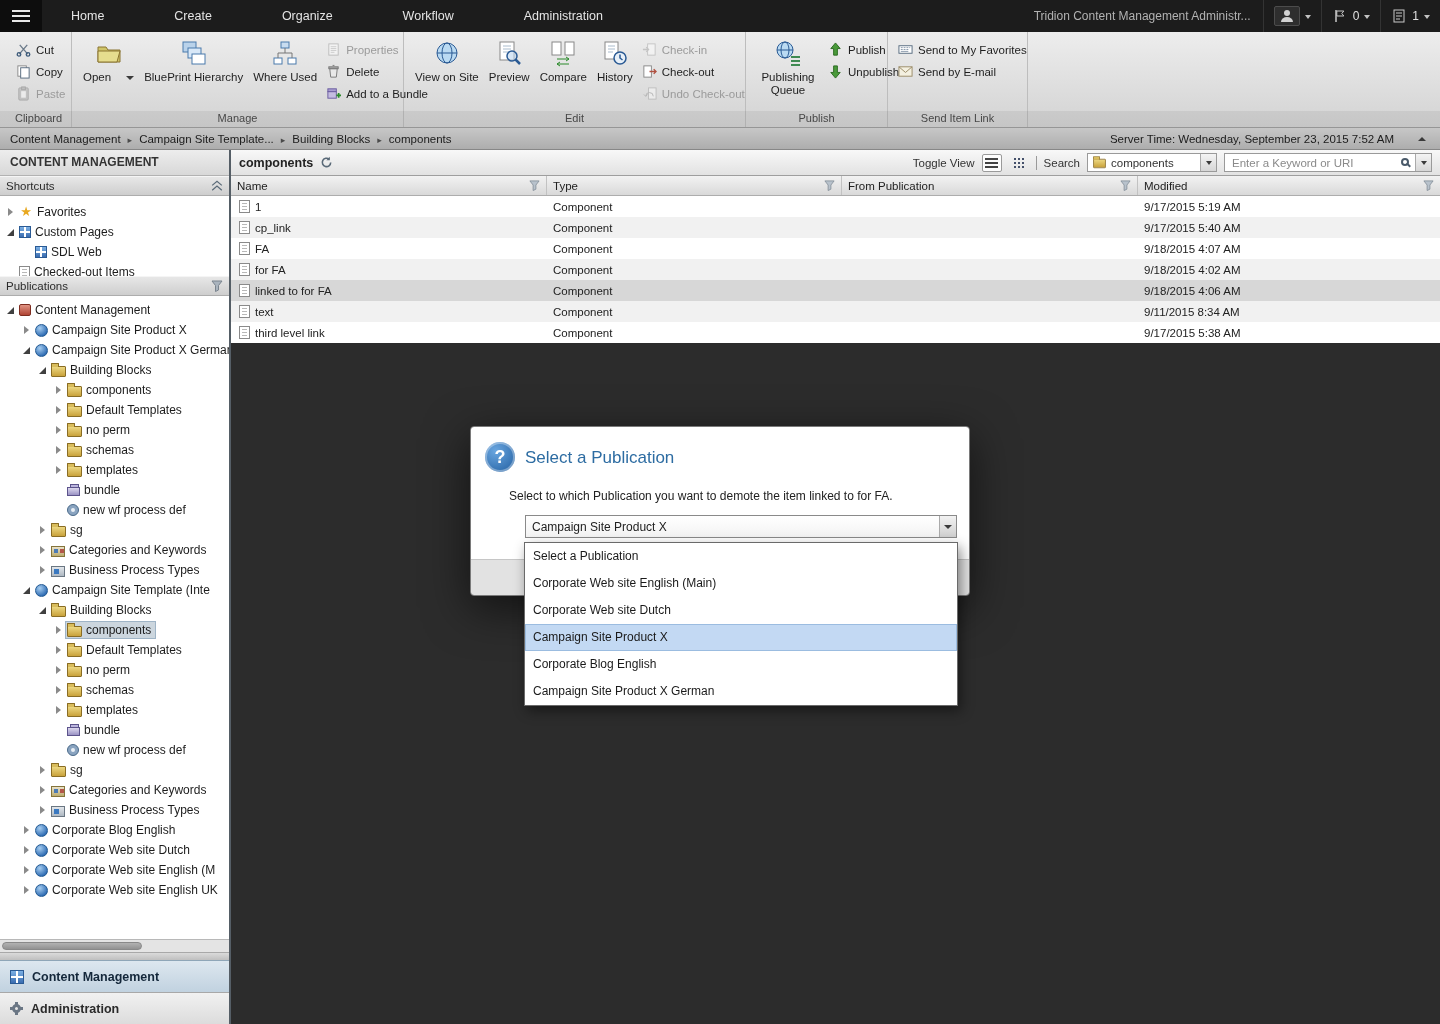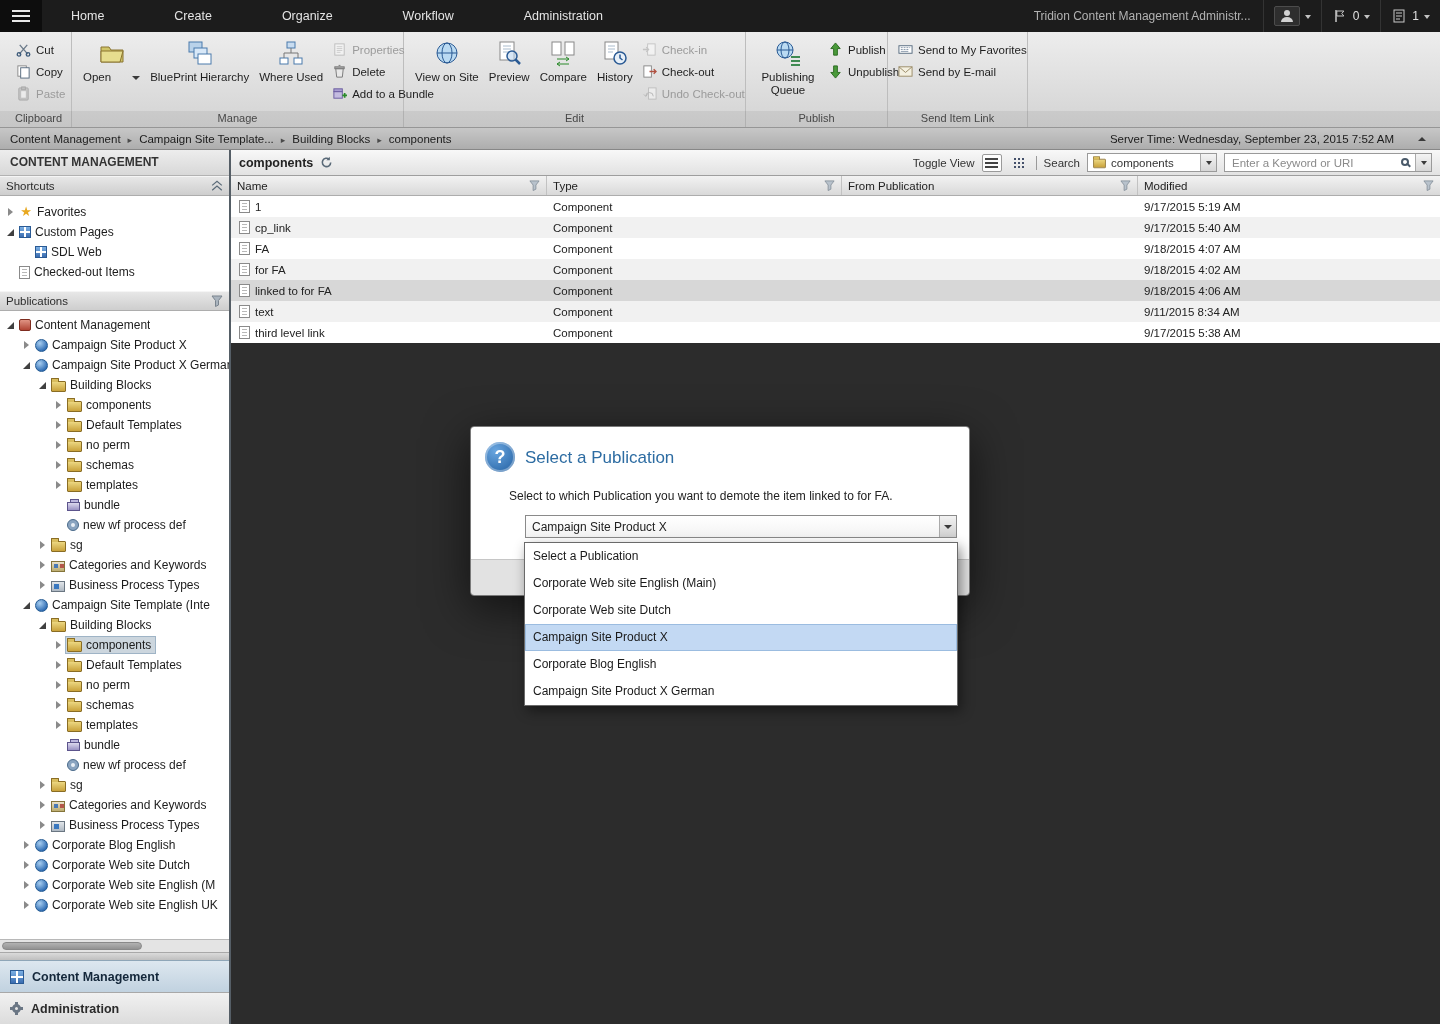--- a/index.html
+++ b/index.html
@@ -24,21 +24,21 @@
   .tb-ic svg{width:16px;height:16px;}
 
   
   .ribbon{position:relative;height:96px;background:linear-gradient(#ededed,#d3d3d3);border-bottom:1px solid #969696;display:flex;align-items:stretch;padding-left:6px;}
   .ribbon::after{content:'';position:absolute;left:0;right:0;bottom:0;height:16px;background:rgba(0,0,0,0.06);pointer-events:none;}
   .rgroup{position:relative;border-right:1px solid #bdbdbd;padding:3px 6px 18px;display:flex;align-items:flex-start;}
   .rgroup-label{position:absolute;left:0;right:0;bottom:1px;height:15px;line-height:15px;text-align:center;font-size:11px;color:#474747;z-index:1;}
   .rbig{display:flex;flex-direction:column;align-items:center;padding:4px 5px 0;border-radius:2px;cursor:pointer;}
   .rbig .ri-big{width:28px;height:28px;display:inline-flex;}
   .ri-big svg{width:28px;height:28px;}
-  .rbig-label{margin-top:4px;font-size:11.5px;color:#1e1e1e;text-align:center;line-height:1.15;white-space:nowrap;display:flex;align-items:center;gap:21px;}
+  .rbig-label{margin-top:4px;font-size:11.5px;color:#1e1e1e;text-align:center;line-height:1.15;white-space:nowrap;display:flex;align-items:center;gap:15px;}
   .rbig-label.wrap{white-space:normal;width:62px;display:block;}
   .rstack{display:flex;flex-direction:column;gap:1px;padding-top:4px;}
   .rsmall{display:flex;align-items:center;gap:5px;height:21px;padding:0 4px;font-size:11.5px;color:#1e1e1e;cursor:pointer;white-space:nowrap;border-radius:2px;}
   .ri{width:15px;height:15px;display:inline-flex;flex:none;}
   .ri svg{width:15px;height:15px;}
   .disabled{color:#9b9b9b;cursor:default;}
   .disabled .ri svg, .disabled .ri-big svg{opacity:.45;filter:grayscale(1);}
   .caret-d{width:0;height:0;border:4px solid transparent;border-top:4px solid #3a3a3a;display:inline-block;margin-top:4px;}
 
   
@@ -51,21 +51,21 @@
 
   
   .content{display:flex;height:874px;}
 
   
   .sidebar{width:231px;flex:none;background:#eef0f0;border-right:2px solid #555e66;display:flex;flex-direction:column;}
   .sb-title{height:26px;line-height:25px;padding-left:10px;font-weight:bold;font-size:12px;color:#333;background:linear-gradient(#ededed,#d8d8d8);border-bottom:1px solid #b2b2b2;flex:none;}
   .sb-sec{height:20px;display:flex;align-items:center;padding:0 6px;font-size:11.5px;color:#2c2c2c;background:linear-gradient(#e7e7e7,#cecece);border-top:1px solid #f5f5f5;border-bottom:1px solid #adadad;flex:none;}
   .sec-right{margin-left:auto;display:inline-flex;width:12px;height:12px;cursor:pointer;}
   .sec-right svg{width:12px;height:12px;}
-  .shortcuts{background:#fff;height:95px;padding-top:6px;flex:none;overflow:hidden;}
+  .shortcuts{background:#fff;height:80px;padding-top:6px;flex:none;overflow:hidden;}
   .tree{background:#fff;flex:1;overflow:hidden;padding-top:4px;}
   .titem{display:flex;align-items:center;height:20px;font-size:12px;color:#1c1c1c;white-space:nowrap;cursor:pointer;}
   .lvl0{padding-left:4px;}.lvl1{padding-left:20px;}.lvl2{padding-left:36px;}.lvl3{padding-left:52px;}
   .a{width:14px;height:14px;flex:none;position:relative;}
   .a-col::before{content:'';position:absolute;left:4px;top:3px;width:0;height:0;border:4px solid transparent;border-left:5px solid #8a8a8a;}
   .a-exp::before{content:'';position:absolute;left:3px;top:4px;width:0;height:0;border-bottom:7px solid #404040;border-left:7px solid transparent;}
   .tbody{display:flex;align-items:center;padding:1px 4px 1px 1px;}
   .titem.sel .tbody{background:#ccd6de;box-shadow:0 0 0 1px #9fb4c6;}
   .ticon{margin-right:4px;flex:none;display:inline-block;}
   .tlabel{overflow:hidden;}

